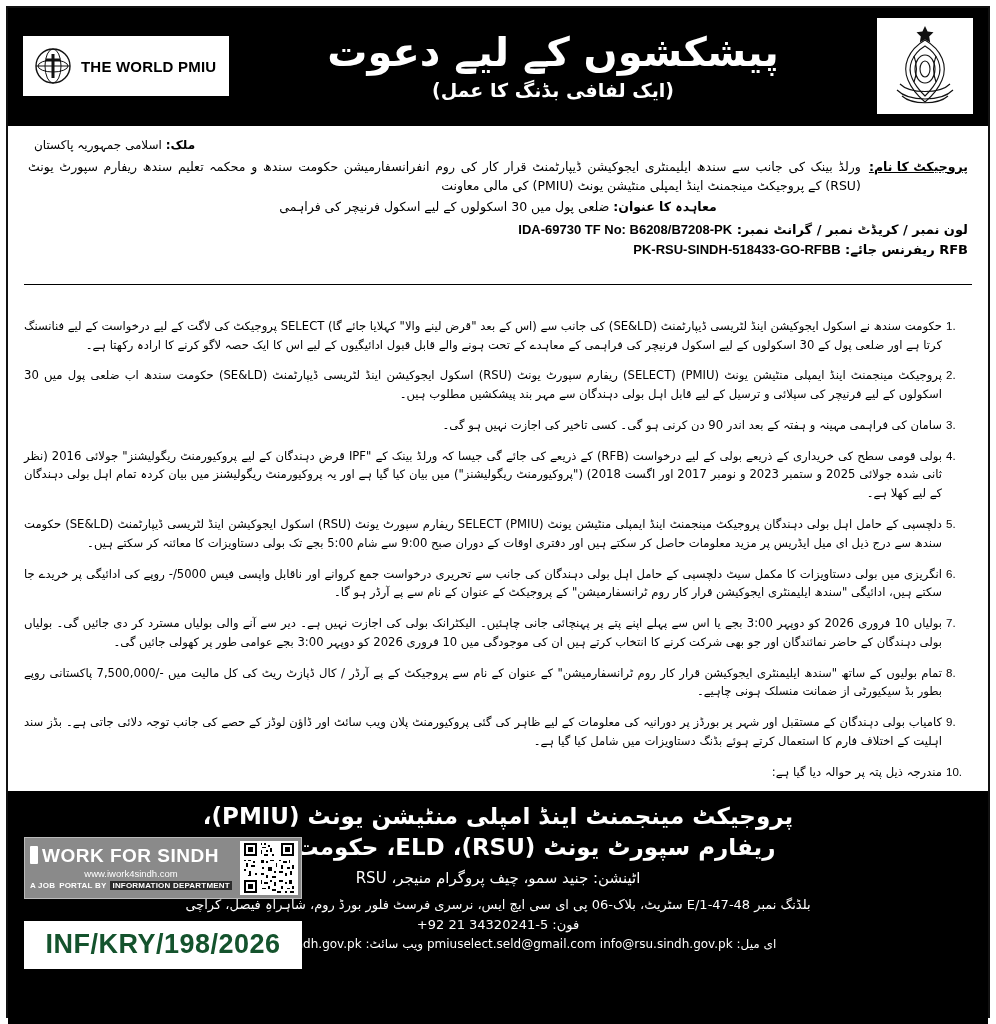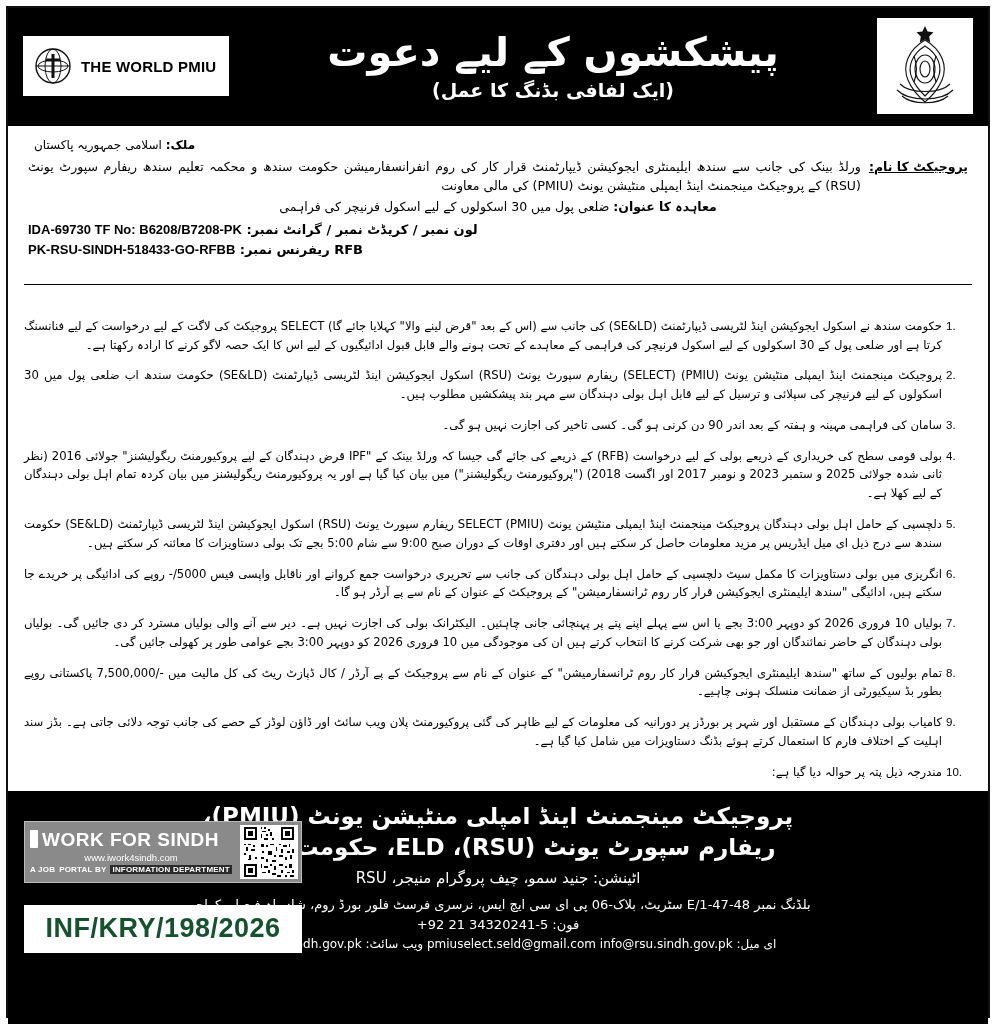--- a/index.html
+++ b/index.html
@@ -71,21 +71,21 @@
     font-size:12.5px;line-height:1.55;margin:2px 0;
     font-family:"DejaVu Sans","Liberation Sans",sans-serif;
   }
   .meta-country{font-size:12px;text-align:left;direction:rtl;padding-left:6px;}
   .meta-label{font-weight:bold;}
   .meta-kv{display:flex;gap:8px;justify-content:flex-start;}
   .meta-kv .k{white-space:nowrap;font-weight:bold;text-decoration:underline;}
   .meta-kv .v{flex:1 1 auto;text-align:justify;}
 
   .ref-line{
-    text-align:left;font-size:13px;font-weight:bold;margin:5px 0;
+    text-align:right;font-size:13px;font-weight:bold;margin:5px 0;
     direction:rtl;font-family:"DejaVu Sans","Liberation Sans",sans-serif;
   }
   .ref-line .code{direction:ltr;display:inline-block;font-family:"Liberation Sans",sans-serif;}
 
   hr.rule{border:0;border-top:1px solid #000;margin:6px 0 4px 0;}
 
   
   ol.clauses{
     list-style:none;margin:0;padding:0;direction:rtl;
     counter-reset:cl;flex:1 1 auto;
@@ -134,21 +134,21 @@
     font-family:"DejaVu Sans","Liberation Sans",sans-serif;
   }
   .foot-mail{
     text-align:center;font-size:12px;margin-top:5px;
     font-family:"DejaVu Sans","Liberation Sans",sans-serif;
   }
   .ltr{direction:ltr;display:inline-block;unicode-bidi:embed;}
 
   
   .badges{
-    position:absolute;left:16px;top:30px;width:278px;direction:ltr;
+    position:absolute;left:16px;top:46px;width:278px;direction:ltr;
   }
   .iwfs{
     width:278px;height:62px;background:#8a8a8a;
     border:1px solid #bbb;box-sizing:border-box;
     display:flex;align-items:stretch;overflow:hidden;
   }
   .iwfs-left{flex:1 1 auto;padding:3px 5px;display:flex;flex-direction:column;justify-content:center;}
   .iwfs-title{
     color:#fff;font-weight:bold;font-size:19px;line-height:1;
     letter-spacing:.5px;font-family:"Liberation Sans",sans-serif;
@@ -242,21 +242,21 @@
           <span class="meta-label">معاہدہ کا عنوان:</span>
           <span>ضلعی پول میں 30 اسکولوں کے لیے اسکول فرنیچر کی فراہمی</span>
         </div>
 
         <div class="ref-line">
           <span>لون نمبر / کریڈٹ نمبر / گرانٹ نمبر:</span>
           <span class="code">IDA-69730 TF No: B6208/B7208-PK</span>
         </div>
 
         <div class="ref-line">
-          <span>RFB ریفرنس نمبر:</span>
+          <span>RFB ریفرنس جائے:</span>
           <span class="code">PK-RSU-SINDH-518433-GO-RFBB</span>
         </div>
       </div>
 
       <hr class="rule">
 
       <ol class="clauses">
         <li>حکومت سندھ نے اسکول ایجوکیشن اینڈ لٹریسی ڈیپارٹمنٹ (SE&amp;LD) کی جانب سے (اس کے بعد "قرض لینے والا" کہلایا جائے گا) SELECT پروجیکٹ کی لاگت کے لیے درخواست کے لیے فنانسنگ کرتا ہے اور ضلعی پول کے 30 اسکولوں کے لیے اسکول فرنیچر کی فراہمی کے معاہدے کے تحت ہونے والے قابل قبول ادائیگیوں کے لیے اس کا ایک حصہ لاگو کرنے کا ارادہ رکھتا ہے۔</li>
         <li>پروجیکٹ مینجمنٹ اینڈ ایمپلی منٹیشن یونٹ (PMIU) (SELECT) ریفارم سپورٹ یونٹ (RSU) اسکول ایجوکیشن اینڈ لٹریسی ڈیپارٹمنٹ (SE&amp;LD) حکومت سندھ اب ضلعی پول میں 30 اسکولوں کے لیے فرنیچر کی سپلائی و ترسیل کے لیے قابل اہل بولی دہندگان سے مہر بند پیشکشیں مطلوب ہیں۔</li>
         <li>سامان کی فراہمی مہینہ و ہفتہ کے بعد اندر 90 دن کرنی ہو گی۔ کسی تاخیر کی اجازت نہیں ہو گی۔</li>

